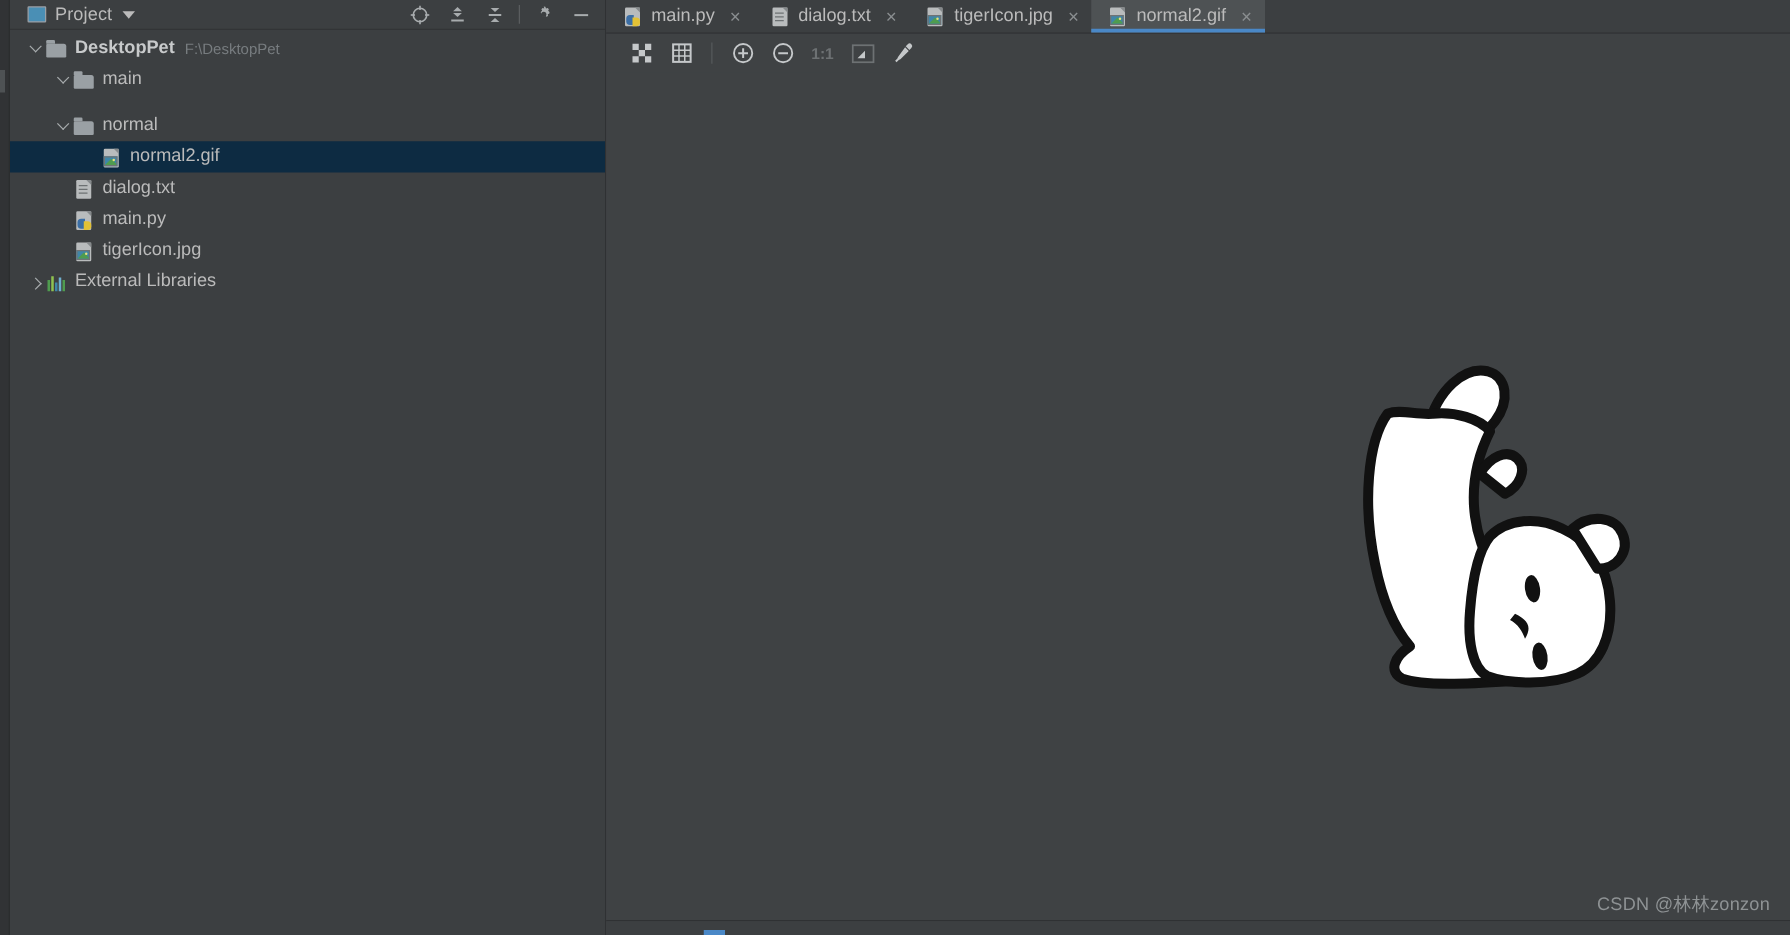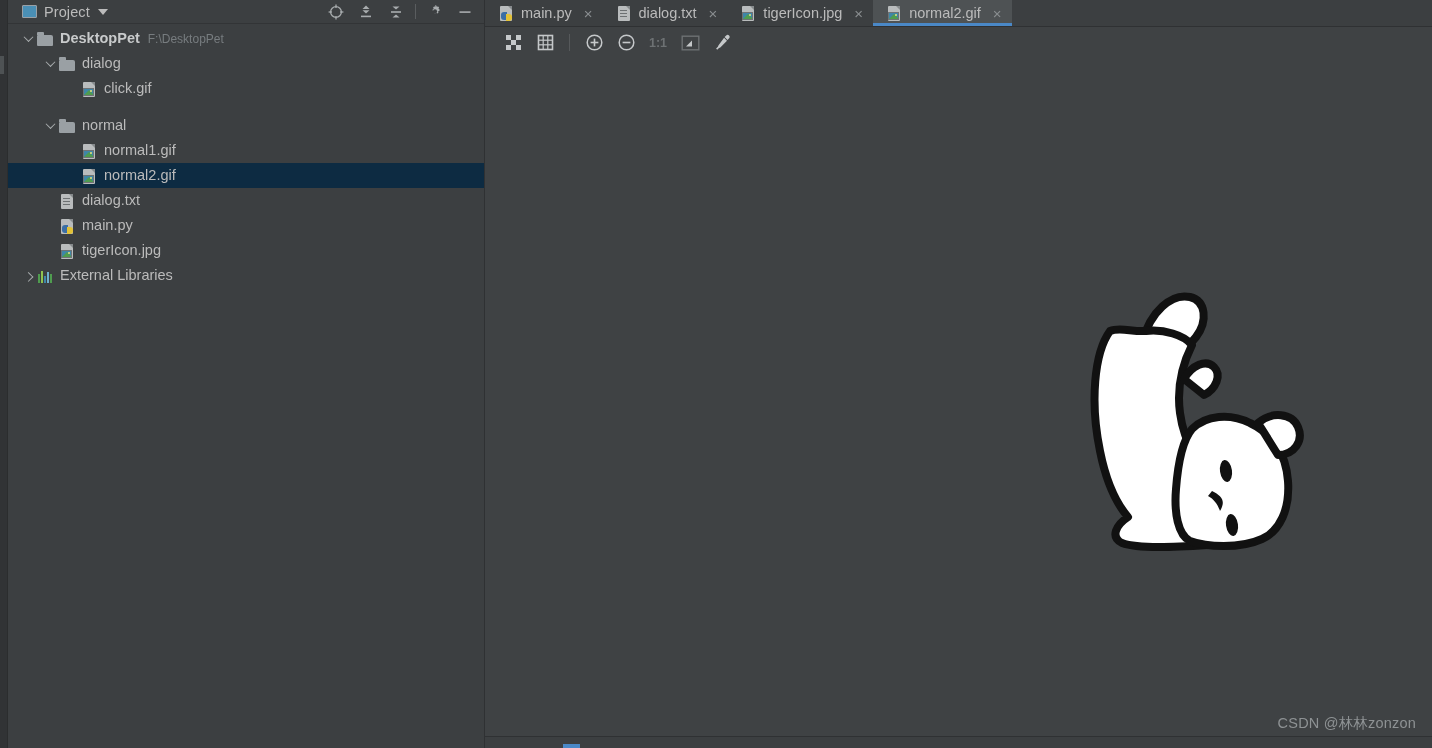--- a/index.html
+++ b/index.html
@@ -288,44 +288,28 @@
           </span>
           <span class="ico ico-folder"></span>
           <span class="lbl bold">DesktopPet</span>
           <span class="path-sub">F:\DesktopPet</span>
         </div>
         <div class="row" style="padding-left: 34px;">
           <span class="arrow">
             <span class="chev down"></span>
           </span>
           <span class="ico ico-folder"></span>
-          <span class="lbl">dialog</span>
-        </div>
-        <div class="row" style="padding-left: 56px;">
-          <span class="arrow none"></span>
-          <span class="ico">
-            <span class="doc"></span>
-            <span class="thumb"></span>
-          </span>
-          <span class="lbl">click.gif</span>
+          <span class="lbl">main</span>
         </div>
         <div class="row" style="padding-left: 34px; margin-top: 12px;">
           <span class="arrow">
             <span class="chev down"></span>
           </span>
           <span class="ico ico-folder"></span>
           <span class="lbl">normal</span>
-        </div>
-        <div class="row" style="padding-left: 56px;">
-          <span class="arrow none"></span>
-          <span class="ico">
-            <span class="doc"></span>
-            <span class="thumb"></span>
-          </span>
-          <span class="lbl">normal1.gif</span>
         </div>
         <div class="row selected" style="padding-left: 56px;">
           <span class="arrow none"></span>
           <span class="ico">
             <span class="doc"></span>
             <span class="thumb"></span>
           </span>
           <span class="lbl">normal2.gif</span>
         </div>
         <div class="row" style="padding-left: 34px;">

